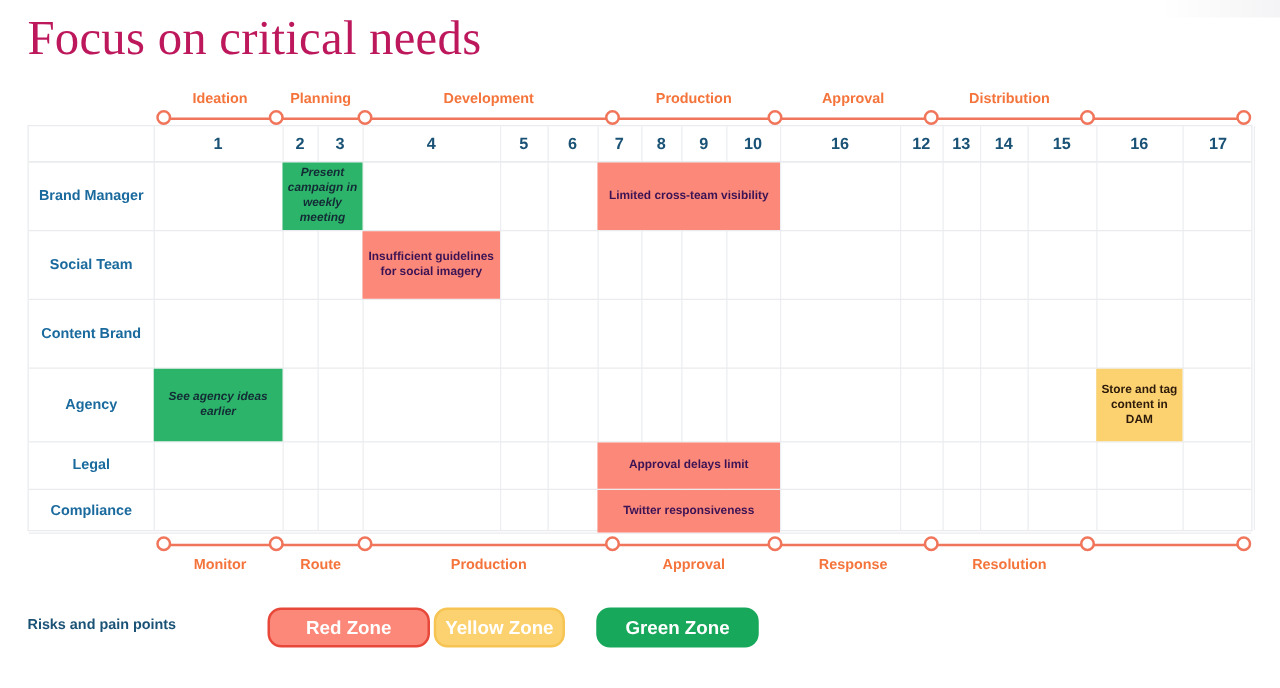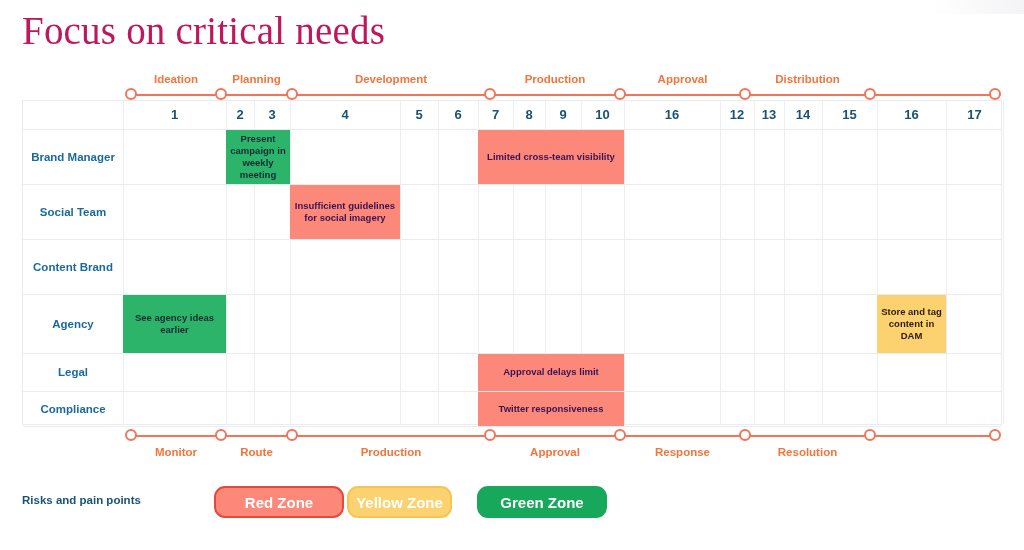--- a/index.html
+++ b/index.html
@@ -55,21 +55,21 @@
     display:flex;align-items:center;justify-content:center;
     font-size:11.5px;font-weight:bold;color:#1a6a9e;text-align:center;
   }
   .cellbox{
     position:absolute;box-sizing:border-box;
     display:flex;align-items:center;justify-content:center;
     text-align:center;padding:2px 4px;
     font-size:9.5px;font-weight:bold;line-height:1.28;
   }
   .cellbox.red{background:#fb8878;color:#3b1355;}
-  .cellbox.green{background:#2cb56a;color:#132b35;}
+  .cellbox.green{background:#2cb56a;color:#132b35;font-style:italic;}
   .cellbox.yellow{background:#fcd270;color:#2d1a0a;}
 
   
   #legend{position:absolute;left:22px;top:486px;height:34px;}
   #legend-title{
     position:absolute;left:0;top:8px;
     font-size:11.5px;font-weight:bold;color:#1a5276;white-space:nowrap;
   }
   .chip{
     position:absolute;top:0;height:32px;box-sizing:border-box;

